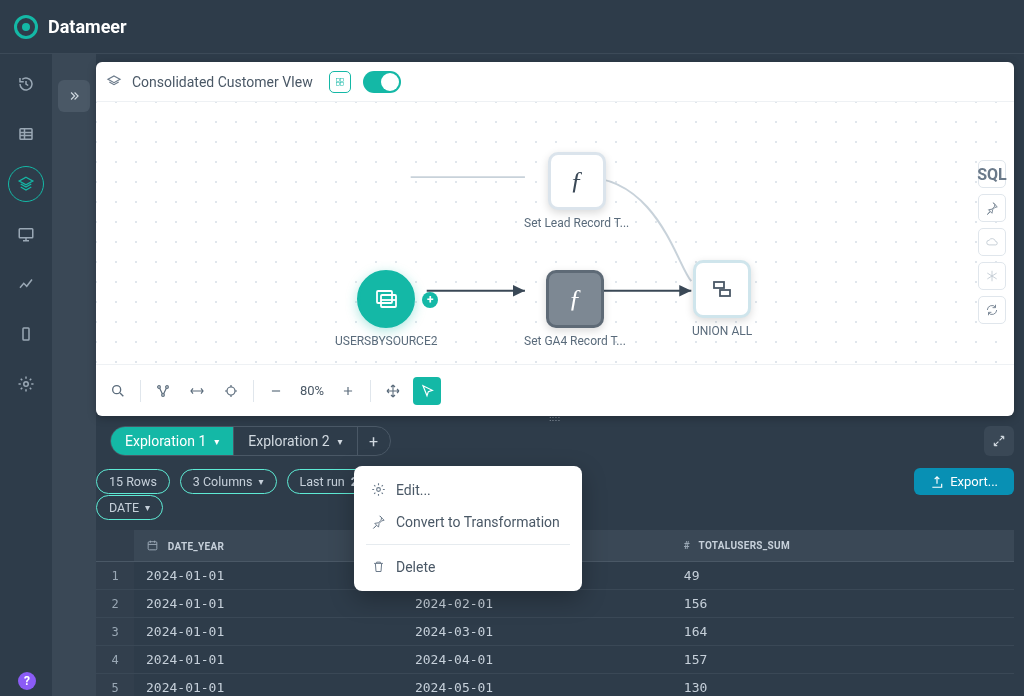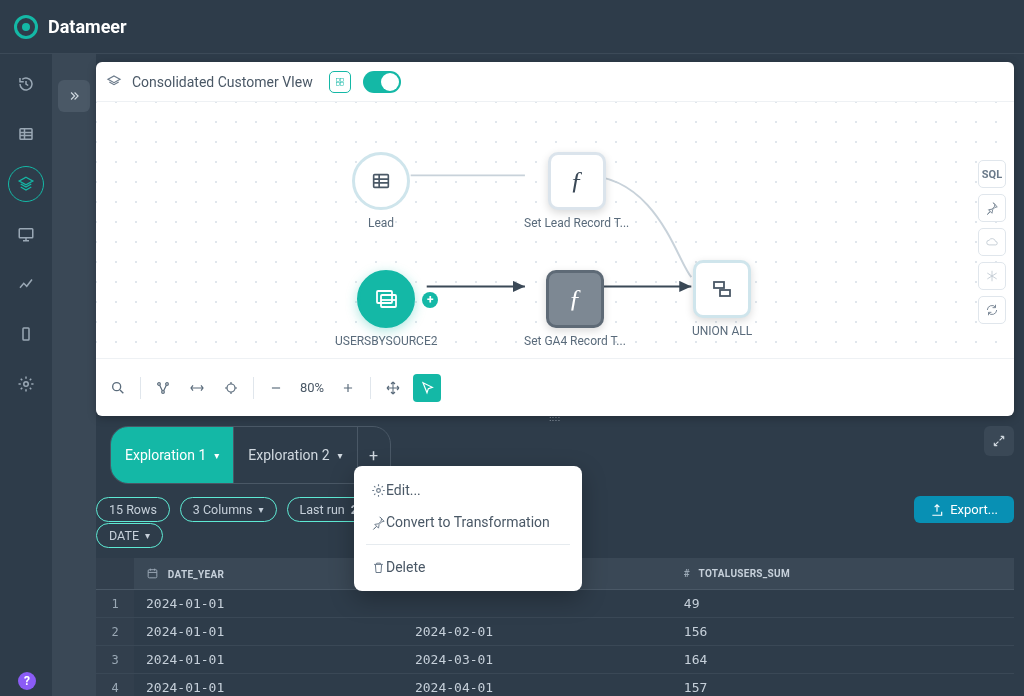--- a/index.html
+++ b/index.html
@@ -53,39 +53,39 @@
 .node-sq.fn-dark { background: #7d8893; color: #fff; border: 3px solid #5e6a76; }
 .node-sq.union { background: #fff; border: 3px solid #cfe5ec; color: #4a5866; }
 .node-label { font-size: 12px; color: #5a6b7b; margin-top: 6px; white-space: nowrap; }
 .plus-badge { position: absolute; top: 22px; right: -6px; width: 16px; height: 16px; background: #14b8a6; border-radius: 50%; color: #fff; font-size: 12px; display: flex; align-items: center; justify-content: center; font-weight: 700; }
 
 
 .edges { position: absolute; left: 0; top: 0; width: 100%; height: 100%; pointer-events: none; }
 
 
 .right-tools { position: absolute; right: 8px; top: 58px; display: flex; flex-direction: column; gap: 6px; z-index: 2; }
-.rt-btn { width: 28px; height: 28px; background: #fff; border: 1px solid #e0e6ec; border-radius: 5px; display: flex; align-items: center; justify-content: center; color: #6b7a8a; font-size: 11px; font-weight: 700; cursor: pointer; margin-left: 24px; }
-
-
-.canvas-foot { height: 58px; border-top: 1px solid #eef1f4; display: flex; align-items: center; padding: 0 8px; gap: 6px; position: relative; }
+.rt-btn { width: 28px; height: 28px; background: #fff; border: 1px solid #e0e6ec; border-radius: 5px; display: flex; align-items: center; justify-content: center; color: #6b7a8a; font-size: 16px; font-weight: 700; cursor: pointer; margin-left: 24px; }
+
+
+.canvas-foot { height: 52px; border-top: 1px solid #eef1f4; display: flex; align-items: center; padding: 0 8px; gap: 6px; position: relative; }
 .cf-btn { width: 28px; height: 28px; display: flex; align-items: center; justify-content: center; color: #5a6b7b; border-radius: 4px; cursor: pointer; }
 .cf-sep { width: 1px; height: 22px; background: #e0e6ec; margin: 0 2px; }
 .cf-zoom { font-size: 13px; color: #4a5866; padding: 0 4px; }
 .cf-btn.active { background: #14b8a6; color: #fff; }
 .drag-handle { position: absolute; left: 50%; transform: translateX(-50%); bottom: -2px; width: 36px; height: 4px; color: #b9c2cb; font-size: 8px; letter-spacing: 1px; text-align: center; }
 
 
 .lower { flex: 1; min-height: 0; margin: 10px 10px 0 0; display: flex; flex-direction: column; position: relative; }
 
 .tab-row { display: flex; align-items: center; gap: 0; position: relative; }
 .pill-group { display: flex; border: 1px solid #4a5866; border-radius: 18px; overflow: hidden; }
 .pill { padding: 6px 16px; font-size: 14px; color: #d1d9e0; cursor: pointer; border-right: 1px solid #4a5866; }
 .pill:last-child { border-right: 0; }
 .exp-group { display: flex; margin-left: 14px; border: 1px solid #4a5866; border-radius: 18px; overflow: hidden; align-items: stretch; }
-.exp-tab { display: flex; align-items: center; gap: 8px; padding: 20px 14px; font-size: 14px; cursor: pointer; border-right: 1px solid #4a5866; color: #d1d9e0; }
+.exp-tab { display: flex; align-items: center; gap: 8px; padding: 6px 14px; font-size: 14px; cursor: pointer; border-right: 1px solid #4a5866; color: #d1d9e0; }
 .exp-tab.active { background: #14b8a6; color: #fff; }
 .exp-add { width: 32px; display: flex; align-items: center; justify-content: center; color: #d1d9e0; cursor: pointer; }
 .chev { font-size: 10px; }
 .expand-btn { position: absolute; right: 0; top: 0; width: 30px; height: 30px; background: #3a4856; border-radius: 6px; display: flex; align-items: center; justify-content: center; color: #d1d9e0; cursor: pointer; }
 
 .chip-row { display: flex; align-items: center; gap: 10px; margin-top: 12px; }
 .chip { border: 1px solid #5eead4; border-radius: 14px; padding: 4px 12px; font-size: 12.5px; color: #c6d0da; display: flex; align-items: center; gap: 6px; }
 .export-btn { margin-left: auto; background: #0890b4; color: #fff; border-radius: 6px; padding: 6px 16px; font-size: 13px; display: flex; align-items: center; gap: 6px; cursor: pointer; }
 
 .chip-row2 { display: flex; margin-top: 0; }
@@ -94,21 +94,21 @@
 .table-wrap { margin-top: 10px; flex: 1; overflow: hidden; }
 table { width: 100%; border-collapse: collapse; }
 th { background: #3a4856; color: #c6d0da; font-size: 10px; font-weight: 700; text-align: left; padding: 9px 12px; border-bottom: 1px solid #4a5866; letter-spacing: .3px; }
 th.idx { width: 38px; text-align: center; background: #323f4d; }
 th .th-ico { margin-right: 6px; color: #9aa8b5; }
 td { background: #2e3c4a; color: #c6d0da; font-size: 13px; padding: 6px 12px; border-bottom: 1px solid #3a4856; font-family: ui-monospace, Menlo, monospace; }
 td.idx { text-align: center; background: #323f4d; color: #9aa8b5; font-size: 12px; width: 38px; }
 
 
 .ctx-menu { position: absolute; left: 354px; top: 466px; width: 228px; background: #fff; border-radius: 8px; box-shadow: 0 8px 24px rgba(0,0,0,.28); padding: 8px 0; z-index: 50; }
-.ctx-item { display: flex; align-items: flex-end; padding: 8px 16px; font-size: 14px; color: #4a5866; cursor: pointer; }
+.ctx-item { display: flex; align-items: flex-start; gap: 10px; padding: 8px 16px; font-size: 14px; color: #4a5866; cursor: pointer; }
 .ctx-sep { height: 1px; background: #e6ebef; margin: 6px 12px; }
 .ctx-ico { width: 16px; color: #6b7a8a; display: flex; align-items: center; justify-content: center; }
 
 svg { display: block; }
 
 </style>
 </head>
 <body>
 
 <div class="app">
@@ -198,29 +198,20 @@
               <marker id="arr" markerWidth="8" markerHeight="8" refX="6" refY="3" orient="auto">
                 <path d="M0 0 L6 3 L0 6 Z" fill="#3a4856"></path>
               </marker>
             </defs>
             <path d="M314 78 L428 78" stroke="#c8d2da" stroke-width="2" fill="none"></path>
             <path d="M486 78 C560 78 580 170 594 186" stroke="#c8d2da" stroke-width="2" fill="none"></path>
             <path d="M330 196 L428 196" stroke="#3a4856" stroke-width="2" fill="none" marker-end="url(#arr)"></path>
             <path d="M486 196 L594 196" stroke="#3a4856" stroke-width="2" fill="none" marker-end="url(#arr)"></path>
           </svg>
 
-          <div class="node" style="left:256px;top:50px">
-            <div class="node-circ source">
-              <svg viewBox="0 0 24 24" width="22" height="22">
-                  <rect x="4" y="5" width="16" height="14" rx="1" fill="none" stroke="currentColor" stroke-width="1.8"></rect>
-                  <path d="M4 10h16M4 14h16M10 5v14" stroke="currentColor" stroke-width="1.8"></path>
-                </svg>
-            </div>
-            <div class="node-label">Lead</div>
-          </div>
 
           <div class="node" style="left:428px;top:50px">
             <div class="node-sq fn-light">ƒ</div>
             <div class="node-label">Set Lead Record T...</div>
           </div>
 
           <div class="node" style="left:239px;top:168px">
             <div style="position:relative;width:92px;margin:0 auto;">
               <div class="node-circ source-active" style="margin:0 auto">
                 <svg viewBox="0 0 24 24" width="24" height="24">

